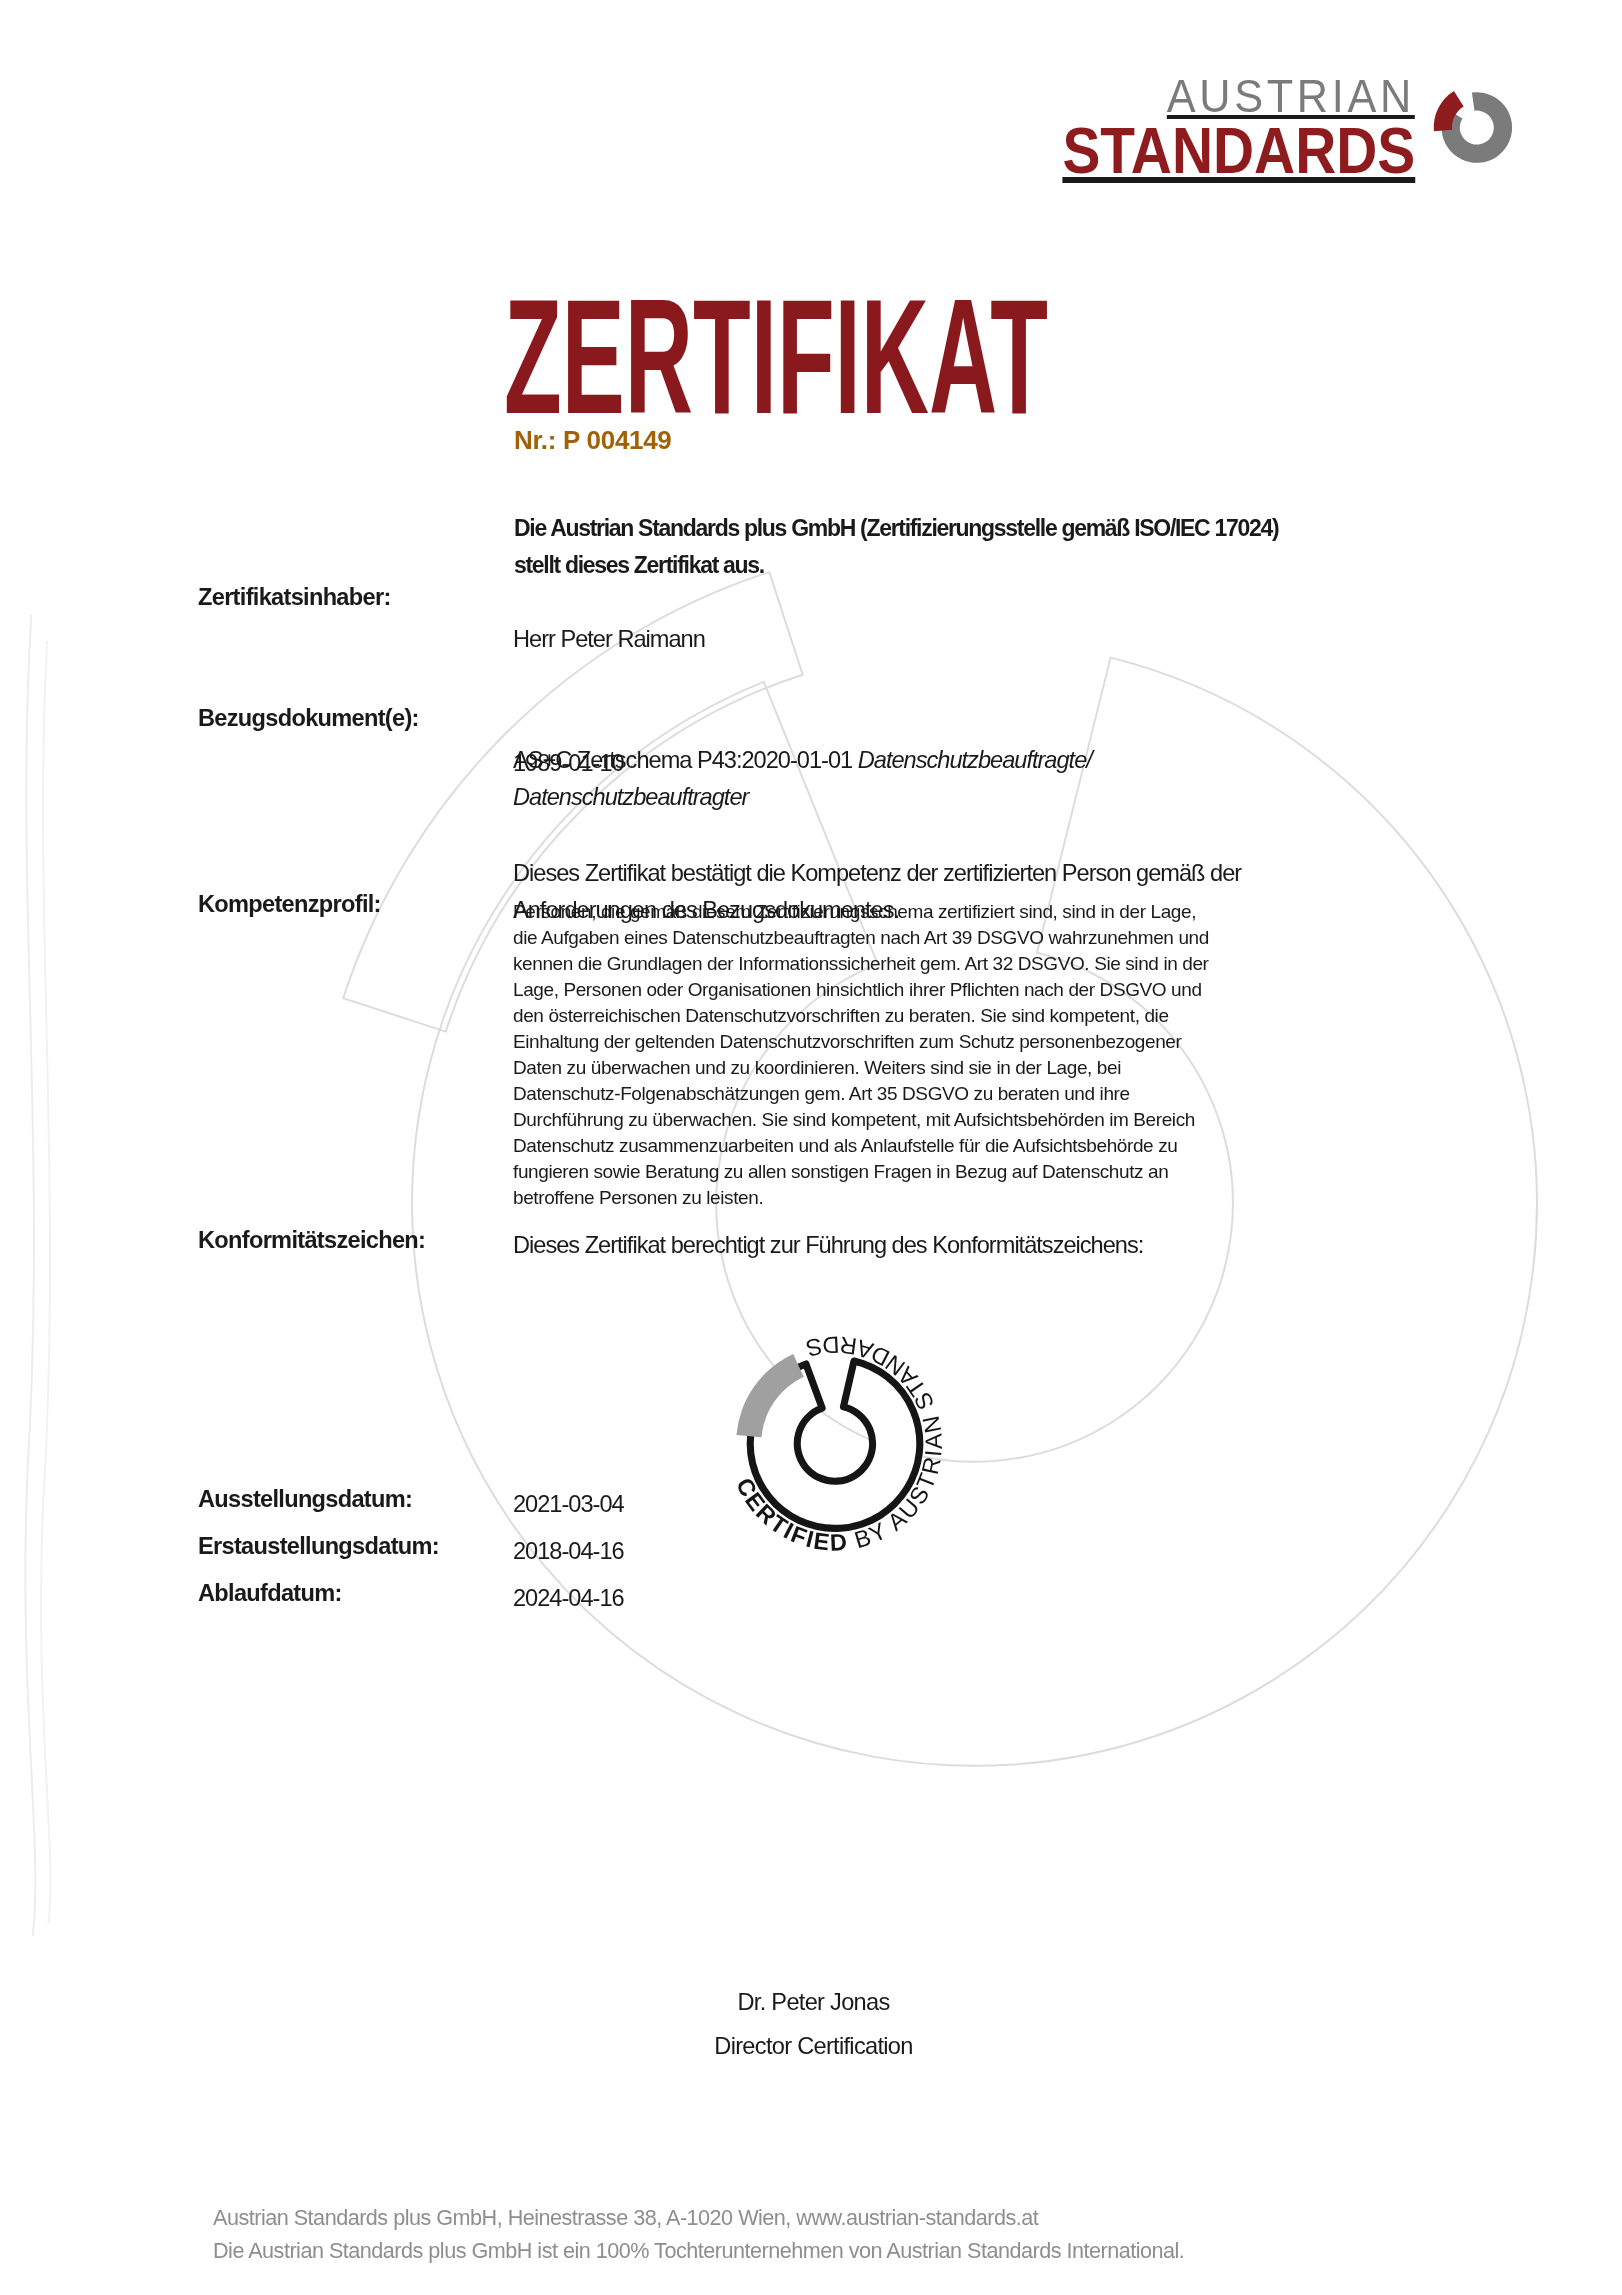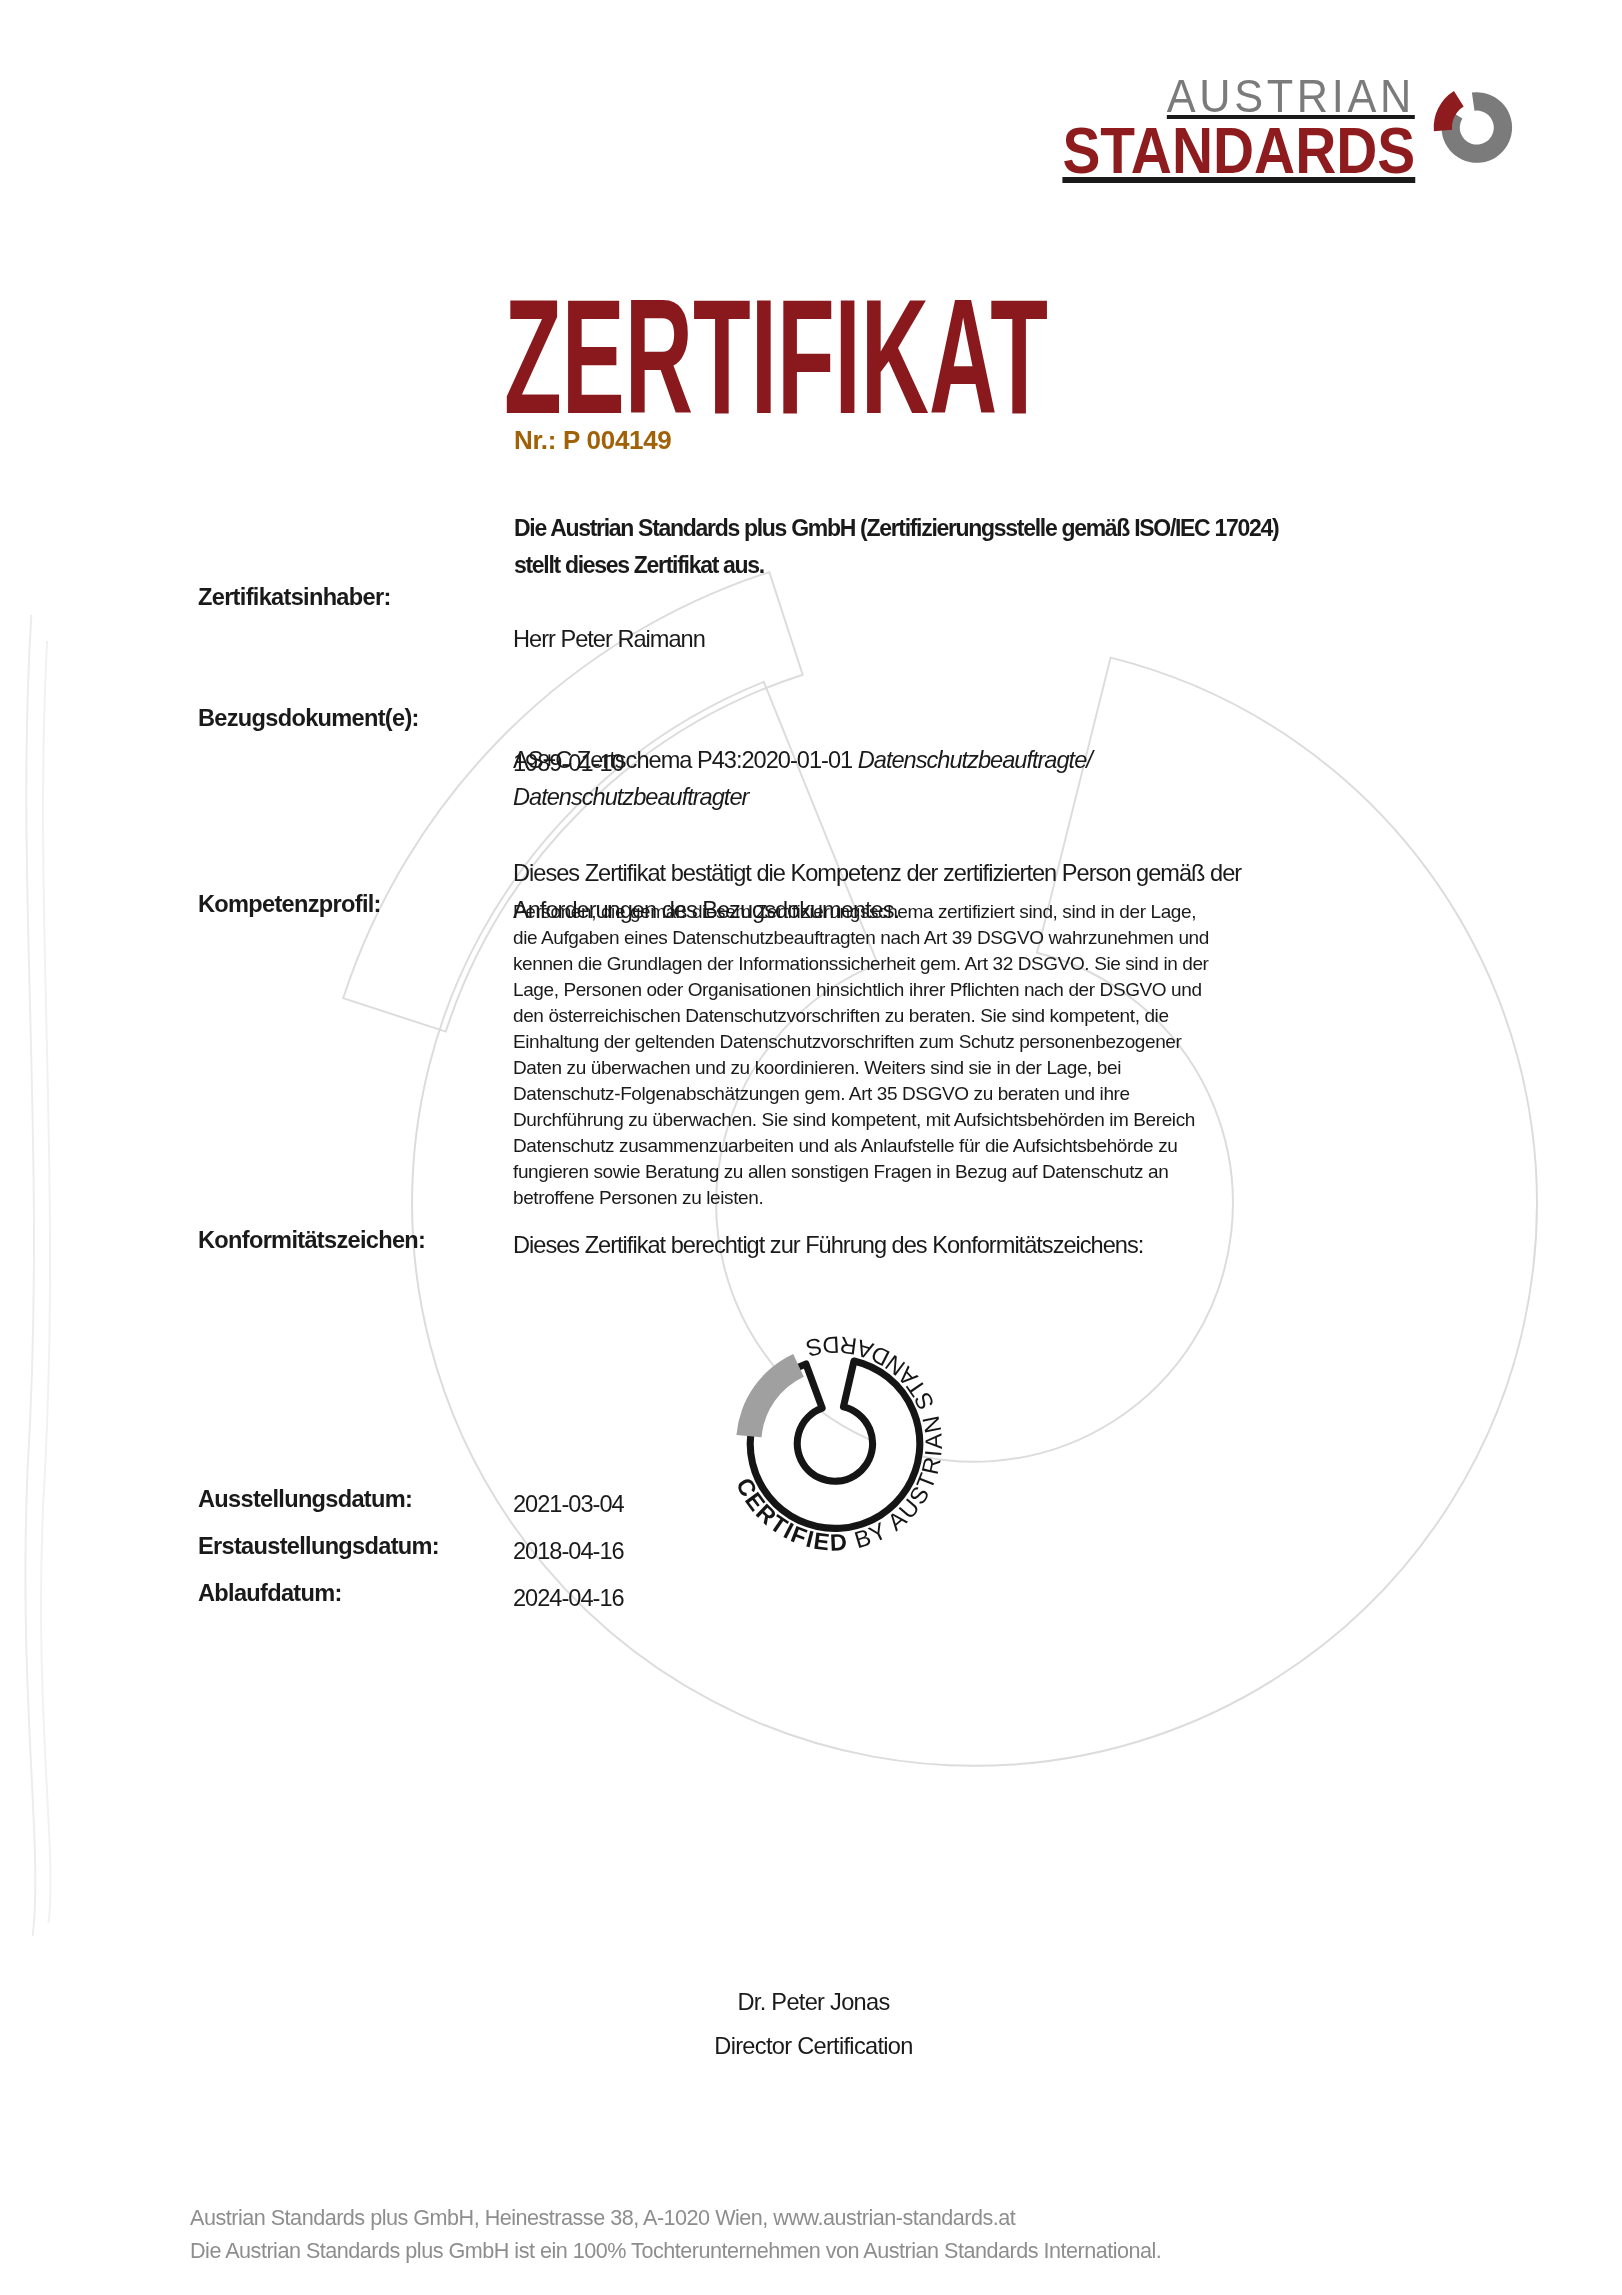--- a/index.html
+++ b/index.html
@@ -36,21 +36,21 @@
   .val { margin-left:315px; font-size:23.6px; letter-spacing:-1px; line-height:37px; white-space:pre-line; }
   .val em { font-style:italic; }
   .gap20 { height:13px; }
   .confirm { margin-top:2px; }
   .kompetenz .val { font-size:19px; line-height:26px; letter-spacing:-0.4px;margin-top:8px; }
 
   .badge { position:absolute; left:678px; top:1285px; width:314px; height:314px; }
 
   .signature { position:absolute; left:552px; top:1980px; width:523px; text-align:center;
                font-size:23.6px; line-height:44px; letter-spacing:-0.7px; white-space:pre-line; }
-  .footer { position:absolute; left:190px; top:2201px; font-size:21.6px; line-height:33px;
+  .footer { position:absolute; left:213px; top:2201px; font-size:21.6px; line-height:33px;
             letter-spacing:-0.5px; color:#8e8e8e; white-space:pre-line; }
 </style>
 </head>
 <body>
 
 <div class="page">
 
   <svg class="watermark" viewBox="0 0 2480 3509" xmlns="http://www.w3.org/2000/svg">
     <path fill="none" stroke="#dcdcdc" stroke-width="3" d="M 1698.1 1005.5 A 860 860 0 1 1 1167.8 1042.6 L 1342.0 1473.8 A 395 395 0 1 0 1585.6 1456.7 Z"></path>
     <path fill="none" stroke="#dcdcdc" stroke-width="3" d="M 524.7 1526.3 A 1015 1015 0 0 1 1176.3 874.7 L 1227.3 1031.6 A 850 850 0 0 0 681.6 1577.3 Z"></path>

